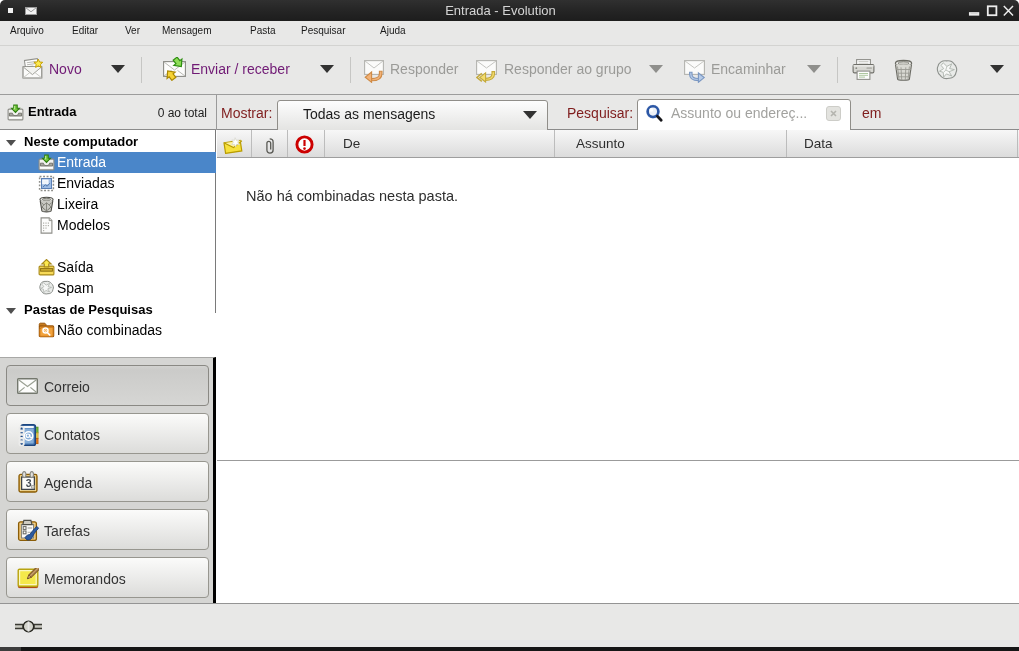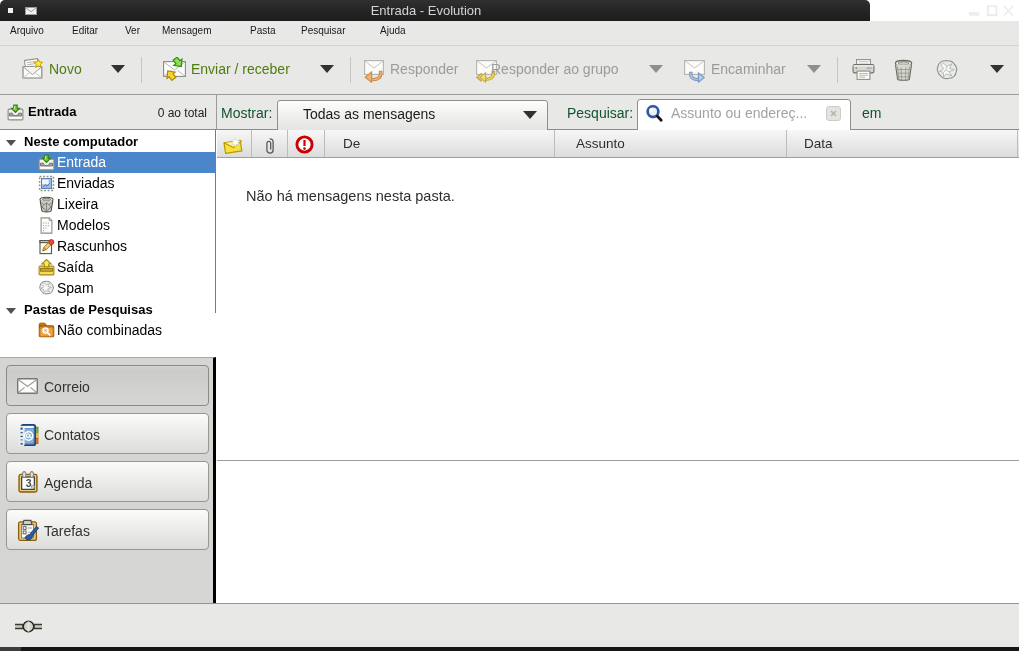--- a/index.html
+++ b/index.html
@@ -1,37 +1,37 @@
 <!DOCTYPE html>
 <html><head>
 <meta charset="utf-8">
 <style>
   * { margin:0; padding:0; box-sizing:border-box; }
   html,body { width:1019px; height:651px; overflow:hidden; }
   body { font-family:"Liberation Sans", sans-serif; position:relative; background:#ffffff; }
   .abs { position:absolute; }
-  #titlebar { left:0; top:0; width:870px; height:21px;
+  #titlebar { left:0; top:0; width:1019px; height:21px;
     background:linear-gradient(#303030 0%,#262626 45%,#1d1d1d 100%);
     border-radius:5px 5px 0 0; }
   #title { left:-9px; width:100%; text-align:center; top:3px; color:#d4d4d4; font-size:13px; }
   #menubar { left:0; top:21px; width:1019px; height:25px; background:#e8e8e7;
     border-bottom:1px solid #d3d3d1; }
   #menubar span { position:absolute; top:4px; font-size:10px; color:#1a1a1a; }
   #toolbar { left:0; top:46px; width:1019px; height:49px; background:#e8e8e7;
     border-bottom:1px solid #9c9c9c; }
-  .tbtext { font-size:14px; color:#4d7c0f; }
+  .tbtext { font-size:14px; color:#701a75; }
   .tbgray { color:#9b9b98; }
   .tsep { width:1px; background:#c6c6c4; top:11px; height:26px; }
   .arrow { width:0; height:0; border-left:7px solid transparent; border-right:7px solid transparent; border-top:8px solid #323232; }
   .arrowg { border-top-color:#8f8f8c; }
   #searchrow { left:0; top:95px; width:1019px; height:35px; background:#e8e8e7;
     border-bottom:1px solid #8b8b8b; }
   .combo { background:linear-gradient(#fdfdfd,#e2e2e0); border:1px solid #908e89; border-radius:3px; box-shadow:0 1px 0 rgba(255,255,255,.55); }
   .entry { background:#fff; border:1px solid #908e89; border-radius:3px; }
-  .lbl13 { font-size:14px; color:#14532d; }
+  .lbl13 { font-size:14px; color:#7f1d1d; }
   #sidebar-tree { left:0; top:130px; width:216px; height:183px; background:#fff;
     border-right:1px solid #7a7a7a; }
   #sidebar-switcher { left:0; top:357px; width:216px; height:246px; background:#d5d5d3;
     border-right:3px solid #000000; border-top:1px solid #a8a8a6; }
   .trow { position:absolute; left:0; width:216px; height:21px; line-height:21px; font-size:14px; color:#000; }
   .trow .txt { position:absolute; top:0; }
   .sel { background:#4a86c9; }
   .sel .txt { color:#fff; }
   .tri { width:0; height:0; border-left:5px solid transparent; border-right:5px solid transparent; border-top:6px solid #4f4f4f; }
   .swbtn { position:absolute; left:6px; width:203px; height:41px;
@@ -115,21 +115,21 @@
     <path d="M7.6,21.8 L7.6,19.6 C12.4,19.6 15.4,18.0 15.4,14.4 L15.4,12.2 L18.0,12.2 L18.0,14.4 C18.0,19.6 13.4,21.8 7.6,21.8 Z M7.6,23.4 L1.2,18.2 L7.6,13.0 Z" fill="#f2b277" stroke="#cf8a45" stroke-width="1.1"></path>
   </svg>
   <div class="abs tbtext tbgray" style="left:390px;top:15px">Responder</div>
 
   <svg class="abs" style="left:476px;top:13px" width="22" height="24" viewBox="0 0 22 24">
     <rect x="0.6" y="1.6" width="19.8" height="13.8" fill="#fbfbfa" stroke="#b3b3af" stroke-width="1.1"></rect>
     <path d="M1,2 L10.5,9 L20,2" fill="none" stroke="#c5c5c1" stroke-width="1"></path>
     <path d="M9.6,21.4 L9.6,19.4 C13.4,19.4 16.0,18.0 16.0,14.8 L16.0,12.6 L18.6,12.6 L18.6,14.8 C18.6,19.2 14.6,21.4 9.6,21.4 Z M9.6,23.0 L3.8,18.4 L9.6,13.8 Z" fill="#f2dc6e" stroke="#c4a93a" stroke-width="1.1"></path>
     <path d="M5.8,22.4 L0.8,18.4 L5.8,14.4" fill="none" stroke="#c4a93a" stroke-width="1.4"></path>
   </svg>
-  <div class="abs tbtext tbgray" style="left:491px;top:15px">Responder ao grupo</div>
+  <div class="abs tbtext tbgray" style="left:504px;top:15px">Responder ao grupo</div>
   <div class="abs arrow arrowg" style="left:649px;top:19px"></div>
 
   <svg class="abs" style="left:684px;top:13px" width="23" height="24" viewBox="0 0 23 24">
     <rect x="0.6" y="1.6" width="19.8" height="13.8" fill="#fbfbfa" stroke="#b3b3af" stroke-width="1.1"></rect>
     <path d="M1,2 L10.5,9 L20,2" fill="none" stroke="#c5c5c1" stroke-width="1"></path>
     <path d="M14.4,21.6 L14.4,19.5 C10.4,19.5 8.0,18.2 8.0,15.2 L8.0,13.2 L5.6,13.2 L5.6,15.2 C5.6,19.4 9.4,21.6 14.4,21.6 Z M14.4,23.2 L20.2,18.6 L14.4,14.0 Z" fill="#b6cbe8" stroke="#7a97c2" stroke-width="1.1"></path>
   </svg>
   <div class="abs tbtext tbgray" style="left:711px;top:15px">Encaminhar</div>
   <div class="abs arrow arrowg" style="left:807px;top:19px"></div>
   <div class="abs tsep" style="left:837px"></div>
@@ -236,33 +236,20 @@
           <rect x="9.8" y="5.5" width="1.2" height="1.2"></rect>
         <rect x="5" y="8" width="1.2" height="1.2"></rect>
           <rect x="7.4" y="8" width="1.2" height="1.2"></rect>
           <rect x="9.8" y="8" width="1.2" height="1.2"></rect>
         <rect x="5" y="10.5" width="1.2" height="1.2"></rect>
           <rect x="7.4" y="10.5" width="1.2" height="1.2"></rect>
         <rect x="5" y="13" width="1.2" height="1.2"></rect>
       </g>
     </svg>
     <div class="txt" style="left:57px">Modelos</div>
-  </div>
-  <div class="trow" style="top:106px">
-    <svg class="abs" style="left:38px;top:2px" width="17" height="17" viewBox="0 0 17 17">
-      <rect x="2" y="2.6" width="11.5" height="13" fill="#fbfbfa" stroke="#555550" stroke-width="1.1"></rect>
-      <rect x="2" y="2.6" width="11.5" height="2" fill="#d9d9d4" stroke="#555550" stroke-width="1.1"></rect>
-      <g transform="rotate(45 8.5 9)">
-        <rect x="6.8" y="1.2" width="3.4" height="10" fill="#f5c96e" stroke="#b07f28" stroke-width="0.9"></rect>
-        <path d="M6.8,11.2 L8.5,14.4 L10.2,11.2 Z" fill="#e8b45a" stroke="#b07f28" stroke-width="0.9"></path>
-        <path d="M7.9,13.2 L8.5,14.4 L9.1,13.2 Z" fill="#3a3a35"></path>
-      </g>
-      <circle cx="13.3" cy="4.1" r="2.5" fill="#e84f3c" stroke="#b42814" stroke-width="0.9"></circle>
-    </svg>
-    <div class="txt" style="left:57px">Rascunhos</div>
   </div>
   <div class="trow" style="top:127px">
     <svg class="abs" style="left:38px;top:2px" width="17" height="17" viewBox="0 0 17 17">
       <rect x="1.1" y="7.1" width="14.8" height="8.8" rx="1" fill="#f7da59" stroke="#a8891a" stroke-width="1.1"></rect>
       <rect x="2.6" y="9.4" width="11.8" height="2.8" fill="#caa92e" stroke="#8a6d0e" stroke-width="0.9"></rect>
       <path d="M6.3,7.9 L6.3,5 L3.8,5 L8.5,0.5 L13.2,5 L10.7,5 L10.7,7.9 Z" fill="#fce94f" stroke="#a8891a" stroke-width="1.1"></path>
     </svg>
     <div class="txt" style="left:57px">Saída</div>
   </div>
   <div class="trow" style="top:148px">
@@ -339,20 +326,35 @@
       <rect x="3" y="4.2" width="15" height="15.8" fill="#eec271" stroke="#f3dc9a" stroke-width="0.8"></rect>
       <rect x="4.4" y="5.4" width="12.2" height="13.6" fill="#fbfbfa" stroke="#7d7d77" stroke-width="1"></rect>
       <rect x="6.2" y="7.6" width="2.8" height="2.8" fill="#fff" stroke="#6e6e68" stroke-width="1.1"></rect>
       <rect x="6.2" y="12" width="2.8" height="2.8" fill="#fff" stroke="#6e6e68" stroke-width="1.1"></rect>
       <path d="M10.6,9 h4.5 M10.6,13.4 h4.5" stroke="#b9b9b3" stroke-width="1.3"></path>
       <path d="M6.9,1.4 L13.9,1.4 L15,5.6 L5.8,5.6 Z" fill="#cfccc2" stroke="#4e4e48" stroke-width="1.2"></path>
       <path d="M8,18.6 C9.4,16.4 11.6,15.4 12.8,15.6 C13.9,14 16.8,9.9 19.9,7.4 L21.6,9.2 C18.4,12.4 15.9,16.4 14.4,19.6 C12.9,21.4 10.4,21.2 9.4,20.4 Z" fill="#2c5aa0" stroke="#1b3c73" stroke-width="0.9"></path>
     </svg>
     <div class="lab">Tarefas</div>
   </div>
+  <div class="swbtn" style="top:199px">
+    <svg class="abs" style="left:10px;top:10px" width="22" height="21" viewBox="0 0 22 21">
+      <rect x="1.4" y="16.6" width="19.2" height="3" rx="0.8" fill="#e06010" stroke="#aa4608"></rect>
+      <rect x="1.2" y="1.2" width="19.6" height="17" rx="1.4" fill="#efdc3c" stroke="#b8a410" stroke-width="1.4"></rect>
+      <path d="M2.6,2.6 L19.2,2.6 L19.2,16.6 L2.6,16.6 Z" fill="#f5e94a" stroke="#fbf7c0" stroke-width="1.2"></path>
+      <g transform="rotate(45 15 6)">
+        <rect x="13.4" y="-3.4" width="3.4" height="12.4" fill="#caa06a" stroke="#7d5423" stroke-width="1"></rect>
+        <path d="M14.25,-3.4 v12.4 M15.95,-3.4 v12.4" stroke="#9a7440" stroke-width="0.7"></path>
+        <path d="M13.4,9 L15.1,12.6 L16.8,9 Z" fill="#e3c08e" stroke="#7d5423" stroke-width="0.9"></path>
+        <path d="M14.5,11.3 L15.1,12.6 L15.7,11.3 Z" fill="#2a2a25"></path>
+        <rect x="13.4" y="-5.4" width="3.4" height="2" fill="#8a6530" stroke="#6a4a18" stroke-width="0.8"></rect>
+      </g>
+    </svg>
+    <div class="lab">Memorandos</div>
+  </div>
 </div>
 
 <div class="abs" id="listarea">
   <div class="abs" id="listheader">
     <div class="hcol" style="left:0;width:35px"></div>
     <div class="hcol" style="left:36px;width:35px"></div>
     <div class="hcol" style="left:72px;width:36px"></div>
     <div class="hcol" style="left:109px;width:229px">
         <span class="hlabel" style="left:17px">De</span>
       </div>
@@ -369,21 +371,21 @@
     </svg>
     <svg class="abs" style="left:47px;top:8px" width="12" height="17" viewBox="0 0 12 17">
       <path d="M5.7,0.9 C7.8,0.9 9.1,2.1 9.1,4 L9.1,12.1 C9.1,13.8 7.8,15.2 6,15.2 C4.2,15.2 2.9,13.8 2.9,12.1 L2.9,5.3 C2.9,4.2 3.7,3.4 4.8,3.4 C5.9,3.4 6.7,4.2 6.7,5.3 L6.7,11.6" fill="none" stroke="#5a5a55" stroke-width="1.3"></path>
     </svg>
     <svg class="abs" style="left:78px;top:5px" width="19" height="19" viewBox="0 0 19 19">
       <circle cx="9.5" cy="9.5" r="7.6" fill="#fdfdfc" stroke="#cc0000" stroke-width="2.9"></circle>
       <path d="M9.5,5 L9.5,11" stroke="#cc0000" stroke-width="2.2"></path>
       <circle cx="9.5" cy="13.6" r="1.3" fill="#cc0000"></circle>
     </svg>
   </div>
-  <div class="abs" id="emptymsg">Não há mensagens nesta pasta.</div>
+  <div class="abs" id="emptymsg">Não há combinadas nesta pasta.</div>
   <div class="abs" id="splitline"></div>
 </div>
 
 <div class="abs" id="statusbar">
   <svg class="abs" style="left:14px;top:16px" width="29" height="13" viewBox="0 0 29 13">
     <path d="M1,4.5 L9,4.5 L9,8.5 L1,8.5" fill="#c9c9c1" stroke="#3a3a33" stroke-width="1.4"></path>
     <path d="M28,4.5 L20,4.5 L20,8.5 L28,8.5" fill="#c9c9c1" stroke="#3a3a33" stroke-width="1.4"></path>
     <circle cx="14.5" cy="6.5" r="5.2" fill="#d4d4cc" stroke="#26261f" stroke-width="1.4"></circle>
     <path d="M14.5,1.4 L14.5,11.6" stroke="#e8e8e7" stroke-width="1.8"></path>
   </svg>

